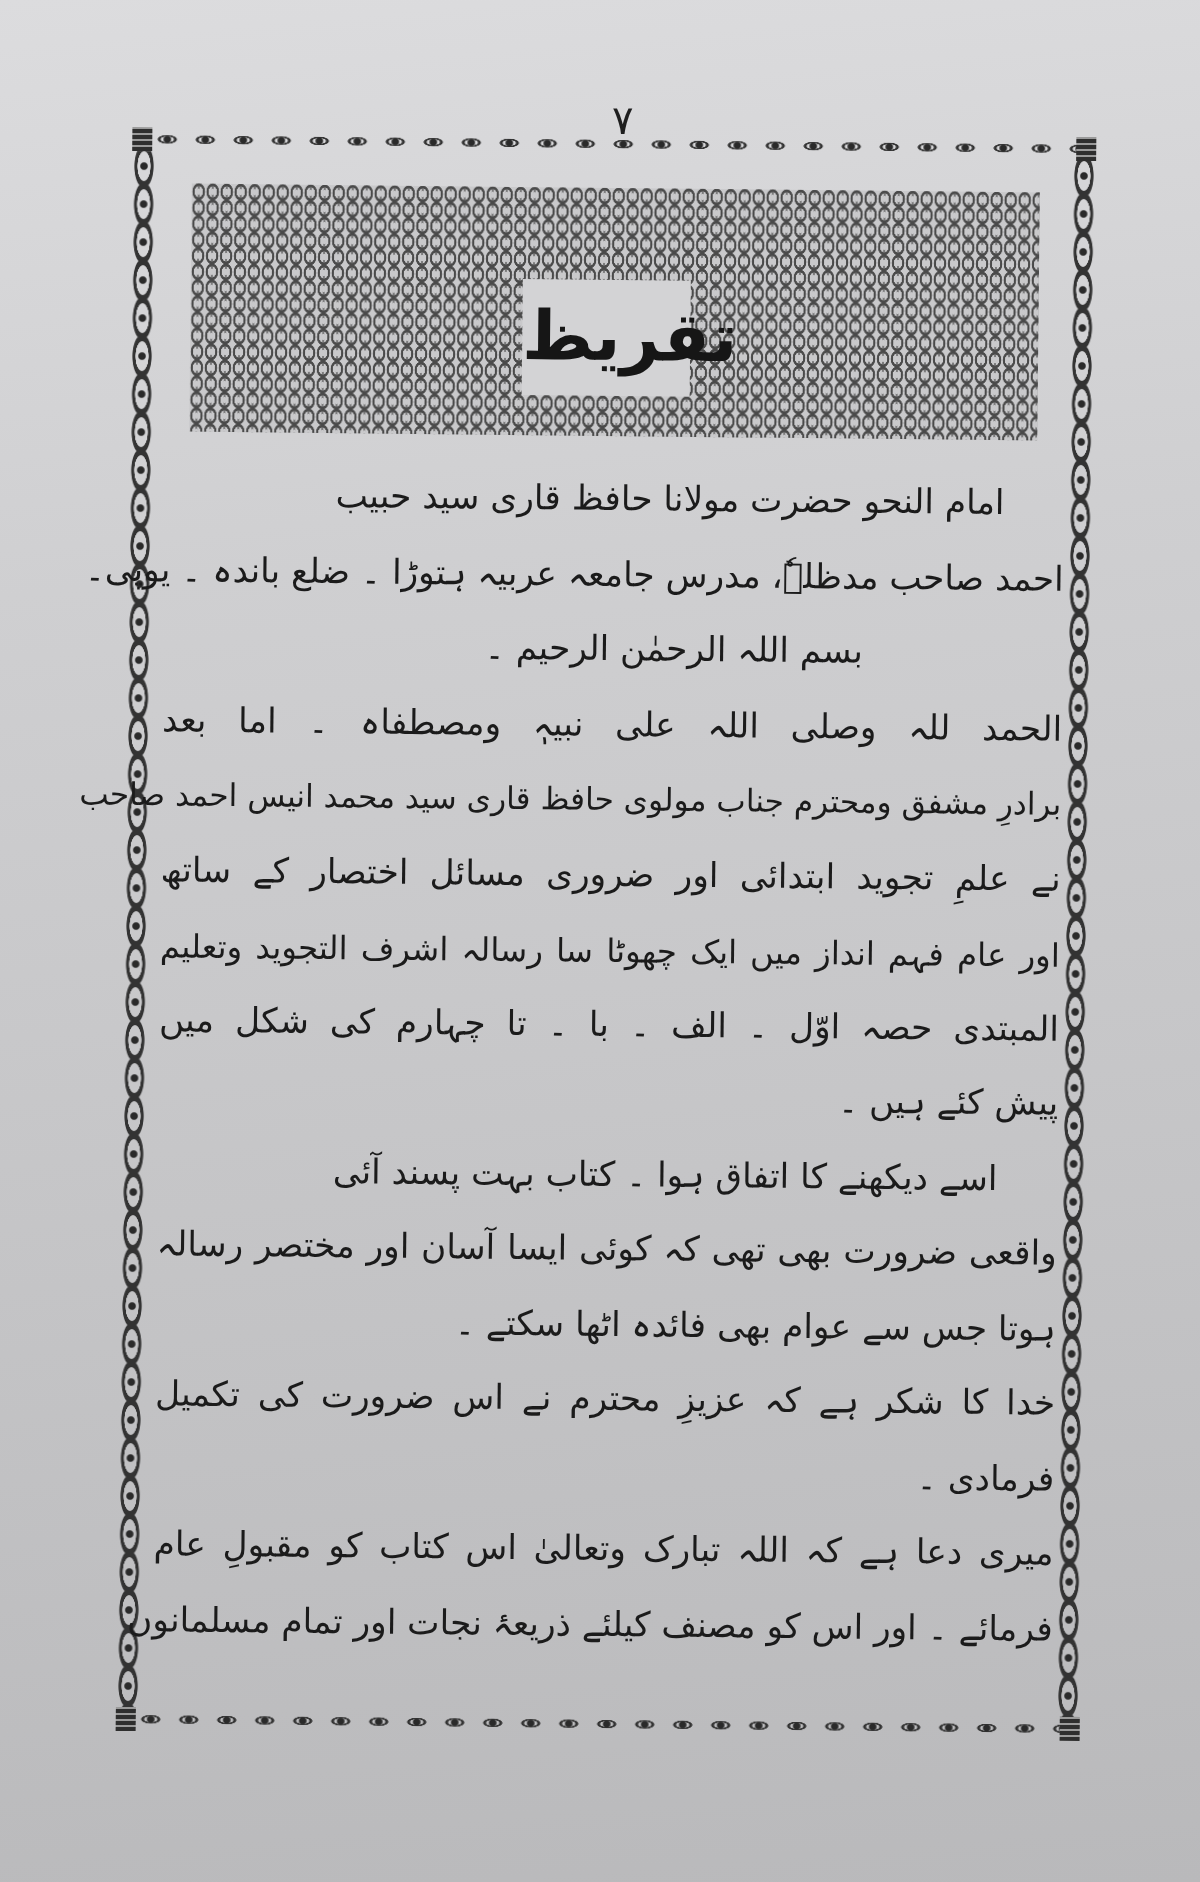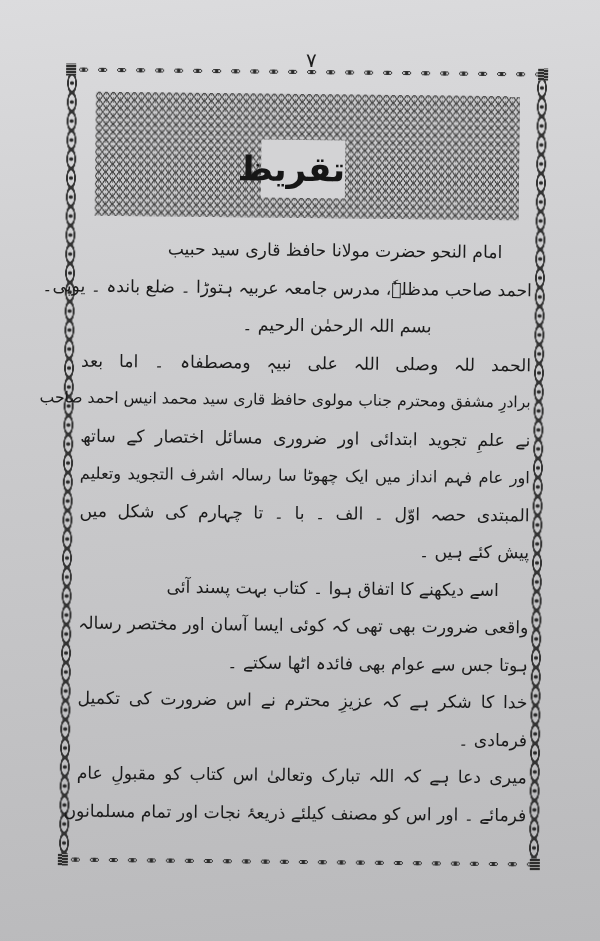--- a/index.html
+++ b/index.html
@@ -89,21 +89,21 @@
     }
     .title-box {
       position: absolute;
       left: 166px;
       top: 46px;
       width: 84px;
       height: 58px;
       background: #d3d3d5;
       display: flex;
       align-items: center;
-      justify-content: flex-end;
+      justify-content: flex-start;
     }
     .title-text {
       font-family: "DejaVu Sans", sans-serif;
       font-weight: bold;
       font-size: 34px;
       color: #161616;
       direction: rtl;
       line-height: 1;
     }
 

